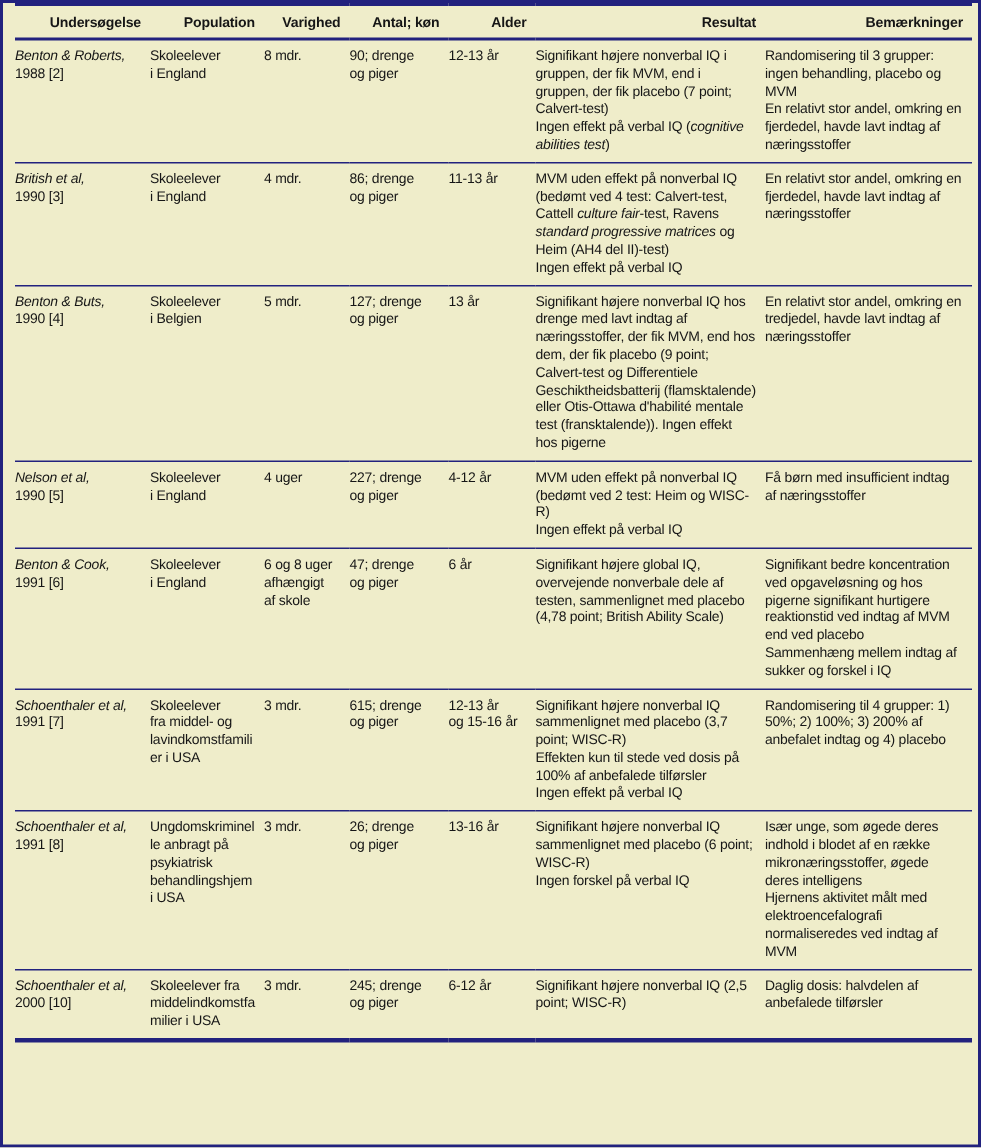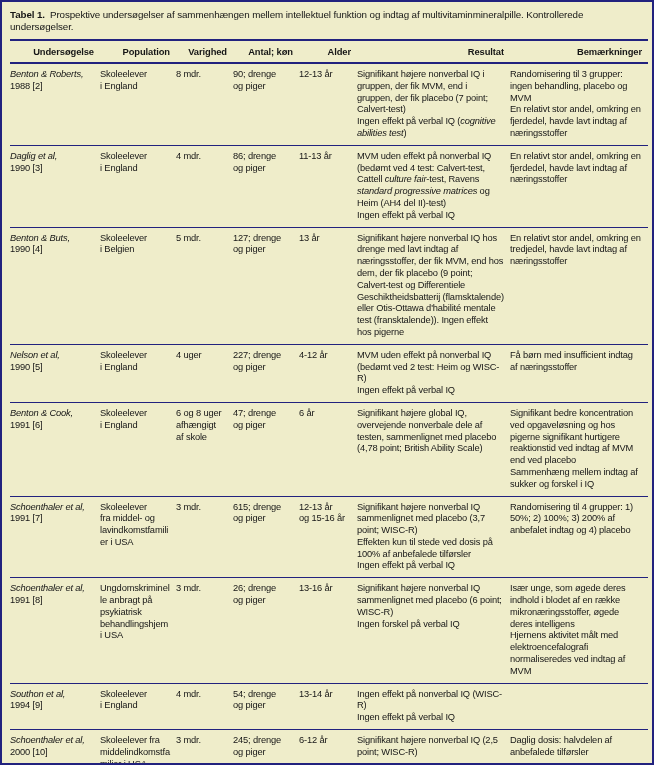--- a/index.html
+++ b/index.html
@@ -52,23 +52,20 @@
   }
   table.results tbody tr:last-child td {
     border-bottom: 3px solid var(--rule, #22227e);
   }
 </style>
 </head>
 <body>
 
 <div class="frame">
 
-  <div class="table-title">
-    <b>Tabel 1.</b><span>Prospektive undersøgelser af sammenhængen mellem intellektuel funktion og indtag af multivitaminmineralpille. Kontrollerede undersøgelser.</span>
-  </div>
 
   <table class="results">
     <colgroup>
       <col style="width:90px">
         <col style="width:76px">
         <col style="width:57px">
       <col style="width:66px">
         <col style="width:58px">
         <col style="width:153px">
       <col style="width:138px">
@@ -88,21 +85,21 @@
       <tr>
         <td><i>Benton &amp; Roberts,</i><br>1988 [2]</td>
         <td>Skoleelever<br>i England</td>
         <td>8 mdr.</td>
         <td>90; drenge<br>og piger</td>
         <td>12-13 år</td>
         <td>Signifikant højere nonverbal IQ i gruppen, der fik MVM, end i gruppen, der fik placebo (7 point; Calvert-test)<br>Ingen effekt på verbal IQ (<i>cognitive abilities test</i>)</td>
         <td>Randomisering til 3 grupper: ingen behandling, placebo og MVM<br>En relativt stor andel, omkring en fjerdedel, havde lavt indtag af næringsstoffer</td>
       </tr>
       <tr>
-        <td><i>Daglig et al,</i><br>1990 [3]</td>
+        <td><i>British et al,</i><br>1990 [3]</td>
         <td>Skoleelever<br>i England</td>
         <td>4 mdr.</td>
         <td>86; drenge<br>og piger</td>
         <td>11-13 år</td>
         <td>MVM uden effekt på nonverbal IQ (bedømt ved 4 test: Calvert-test, Cattell <i>culture fair</i>-test, Ravens <i>standard progressive matrices</i> og Heim (AH4 del II)-test)<br>Ingen effekt på verbal IQ</td>
         <td>En relativt stor andel, omkring en fjerdedel, havde lavt indtag af næringsstoffer</td>
       </tr>
       <tr>
         <td><i>Benton &amp; Buts,</i><br>1990 [4]</td>
         <td>Skoleelever<br>i Belgien</td>
@@ -142,29 +139,20 @@
       <tr>
         <td><i>Schoenthaler et al,</i><br>1991 [8]</td>
         <td>Ungdomskriminelle anbragt på psykiatrisk behandlingshjem i USA</td>
         <td>3 mdr.</td>
         <td>26; drenge<br>og piger</td>
         <td>13-16 år</td>
         <td>Signifikant højere nonverbal IQ sammenlignet med placebo (6 point; WISC-R)<br>Ingen forskel på verbal IQ</td>
         <td>Især unge, som øgede deres indhold i blodet af en række mikronæringsstoffer, øgede deres intelligens<br>Hjernens aktivitet målt med elektroencefalografi normaliseredes ved indtag af MVM</td>
       </tr>
       <tr>
-        <td><i>Southon et al,</i><br>1994 [9]</td>
-        <td>Skoleelever<br>i England</td>
-        <td>4 mdr.</td>
-        <td>54; drenge<br>og piger</td>
-        <td>13-14 år</td>
-        <td>Ingen effekt på nonverbal IQ (WISC-R)<br>Ingen effekt på verbal IQ</td>
-        <td></td>
-      </tr>
-      <tr>
         <td><i>Schoenthaler et al,</i><br>2000 [10]</td>
         <td>Skoleelever fra middelindkomstfamilier i USA</td>
         <td>3 mdr.</td>
         <td>245; drenge<br>og piger</td>
         <td>6-12 år</td>
         <td>Signifikant højere nonverbal IQ (2,5 point; WISC-R)</td>
         <td>Daglig dosis: halvdelen af anbefalede tilførsler</td>
       </tr>
     </tbody>
   </table>

